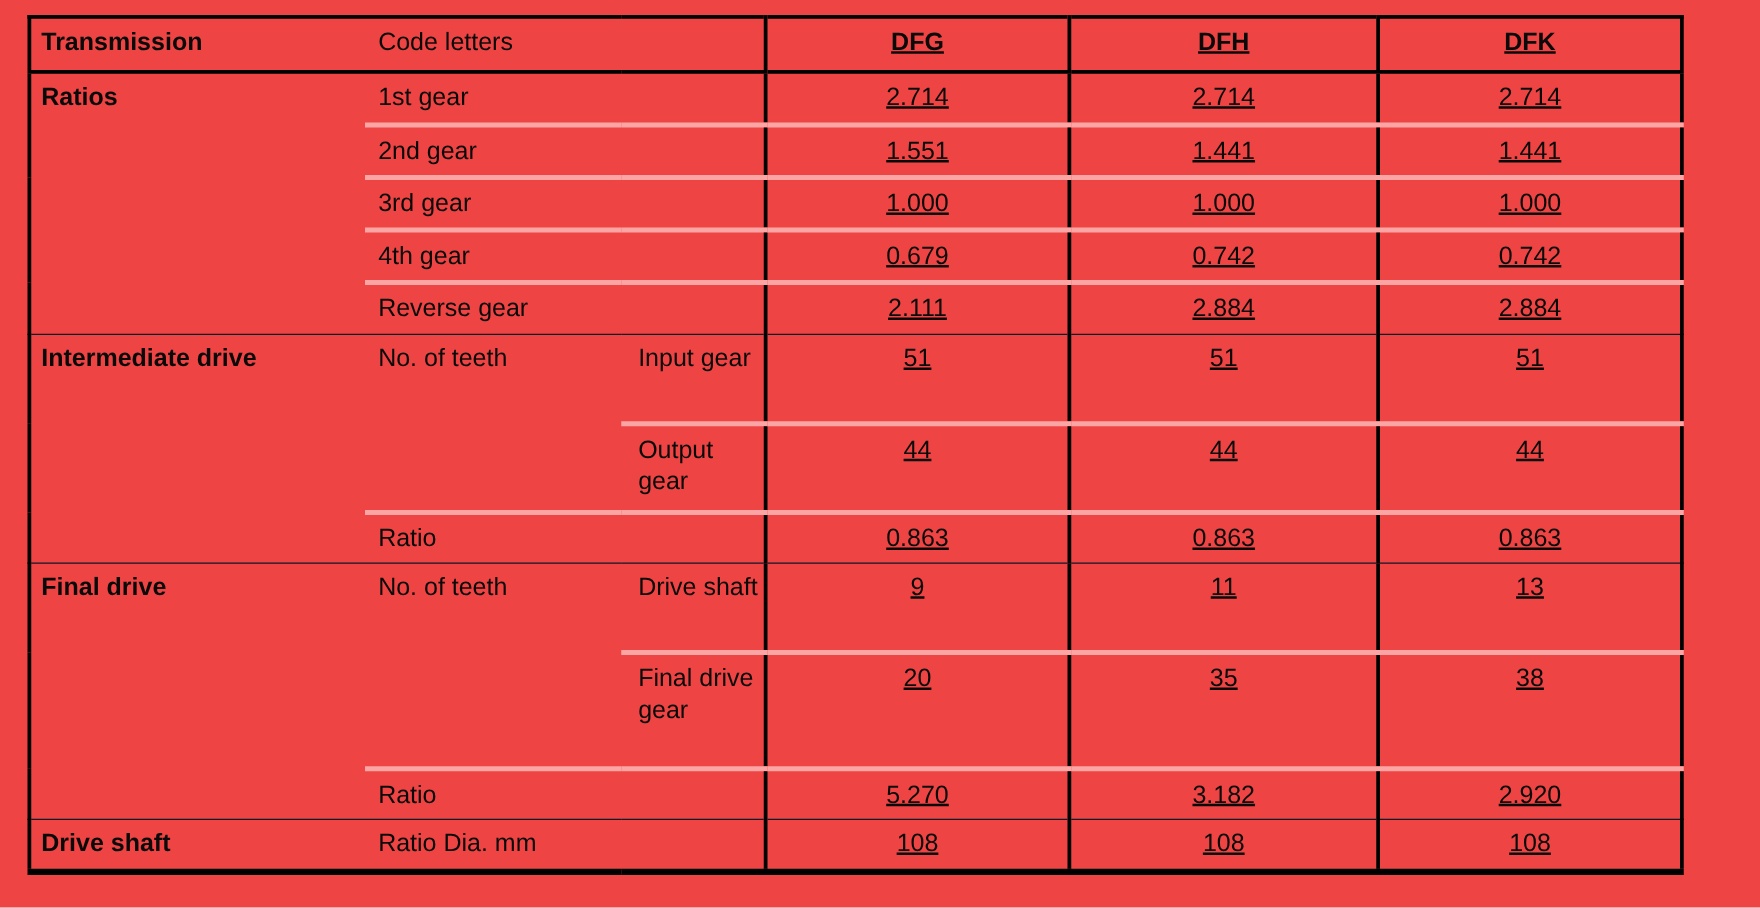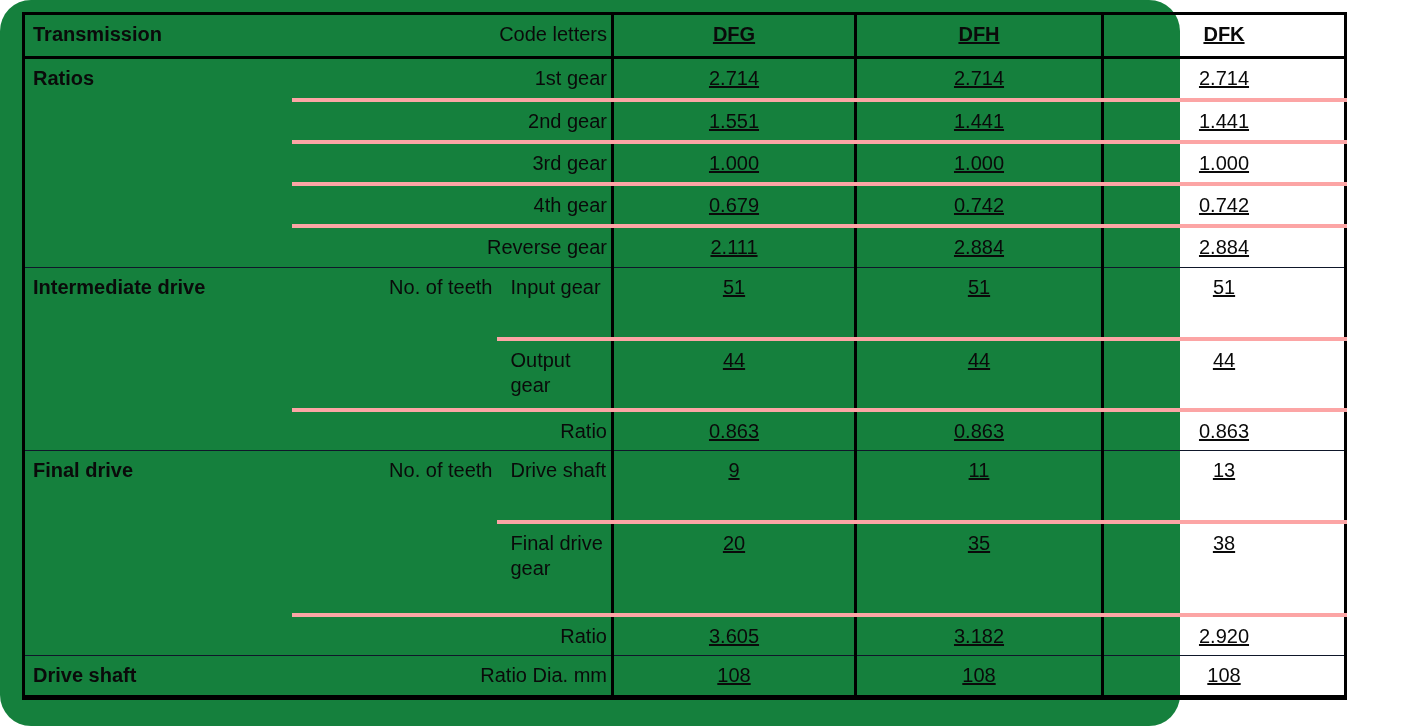--- a/index.html
+++ b/index.html
@@ -7,45 +7,44 @@
     padding: 0;
     background: #ffffff;
     width: 1408px;
     height: 726px;
     font-family: "Liberation Sans", sans-serif;
     color: #0a0a0a;
     -webkit-font-smoothing: antialiased;
   }
   .page {
     position: relative;
-    width: 1180px;
+    width: 1408px;
     height: 726px;
-    background: #15803d;
-    border-radius: 31px;
+    background: #ef4444;
   }
   table.spec {
     position: absolute;
     left: 22px;
     top: 12px;
     width: 1322px;
     border-collapse: collapse;
     table-layout: fixed;
     border: 3px solid #000;
     border-bottom-width: 5px;
   }
   td {
     font-size: 20px;
     line-height: 1.25;
     vertical-align: top;
     padding: 7px 4px 4px 4px;
     overflow: hidden;
   }
   
   .c1 { padding-left: 8px; }
-  .c2 { padding-left: 11px; text-align: right; }
+  .c2 { padding-left: 11px; }
   .c3 { padding-left: 14px; padding-right: 2px; }
   .b  { font-weight: 700; }
   
   .d {
     text-align: center;
     border-left: 3px solid #000;
     padding-left: 2px;
     padding-right: 2px;
     text-decoration: underline;
   }
@@ -149,21 +148,21 @@
       <td class="d rb">13</td>
     </tr>
     <tr class="h-fdg">
       <td class="c3 rb">Final drive gear</td>
       <td class="d rb">20</td>
       <td class="d rb">35</td>
       <td class="d rb">38</td>
     </tr>
     <tr class="h-ratio">
       <td class="c2 sb" colspan="2">Ratio</td>
-      <td class="d sb">3.605</td>
+      <td class="d sb">5.270</td>
       <td class="d sb">3.182</td>
       <td class="d sb">2.920</td>
     </tr>
 
     <tr class="h-shaft">
       <td class="c1 b">Drive shaft</td>
       <td class="c2" colspan="2">Ratio Dia. mm</td>
       <td class="d">108</td>
       <td class="d">108</td>
       <td class="d">108</td>

